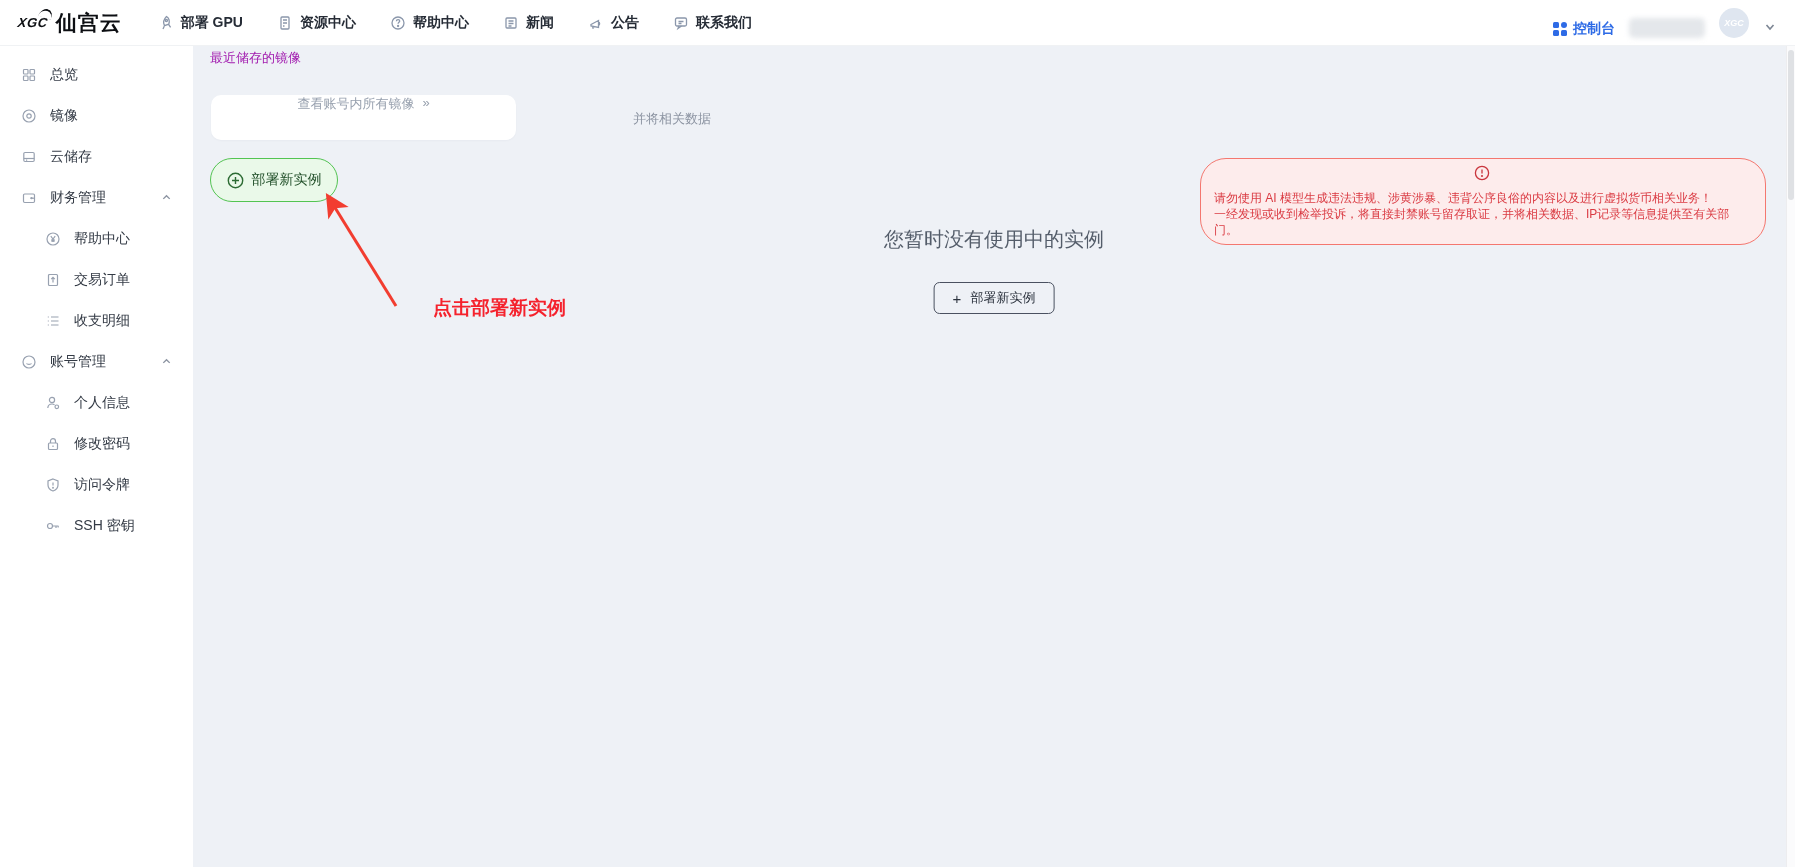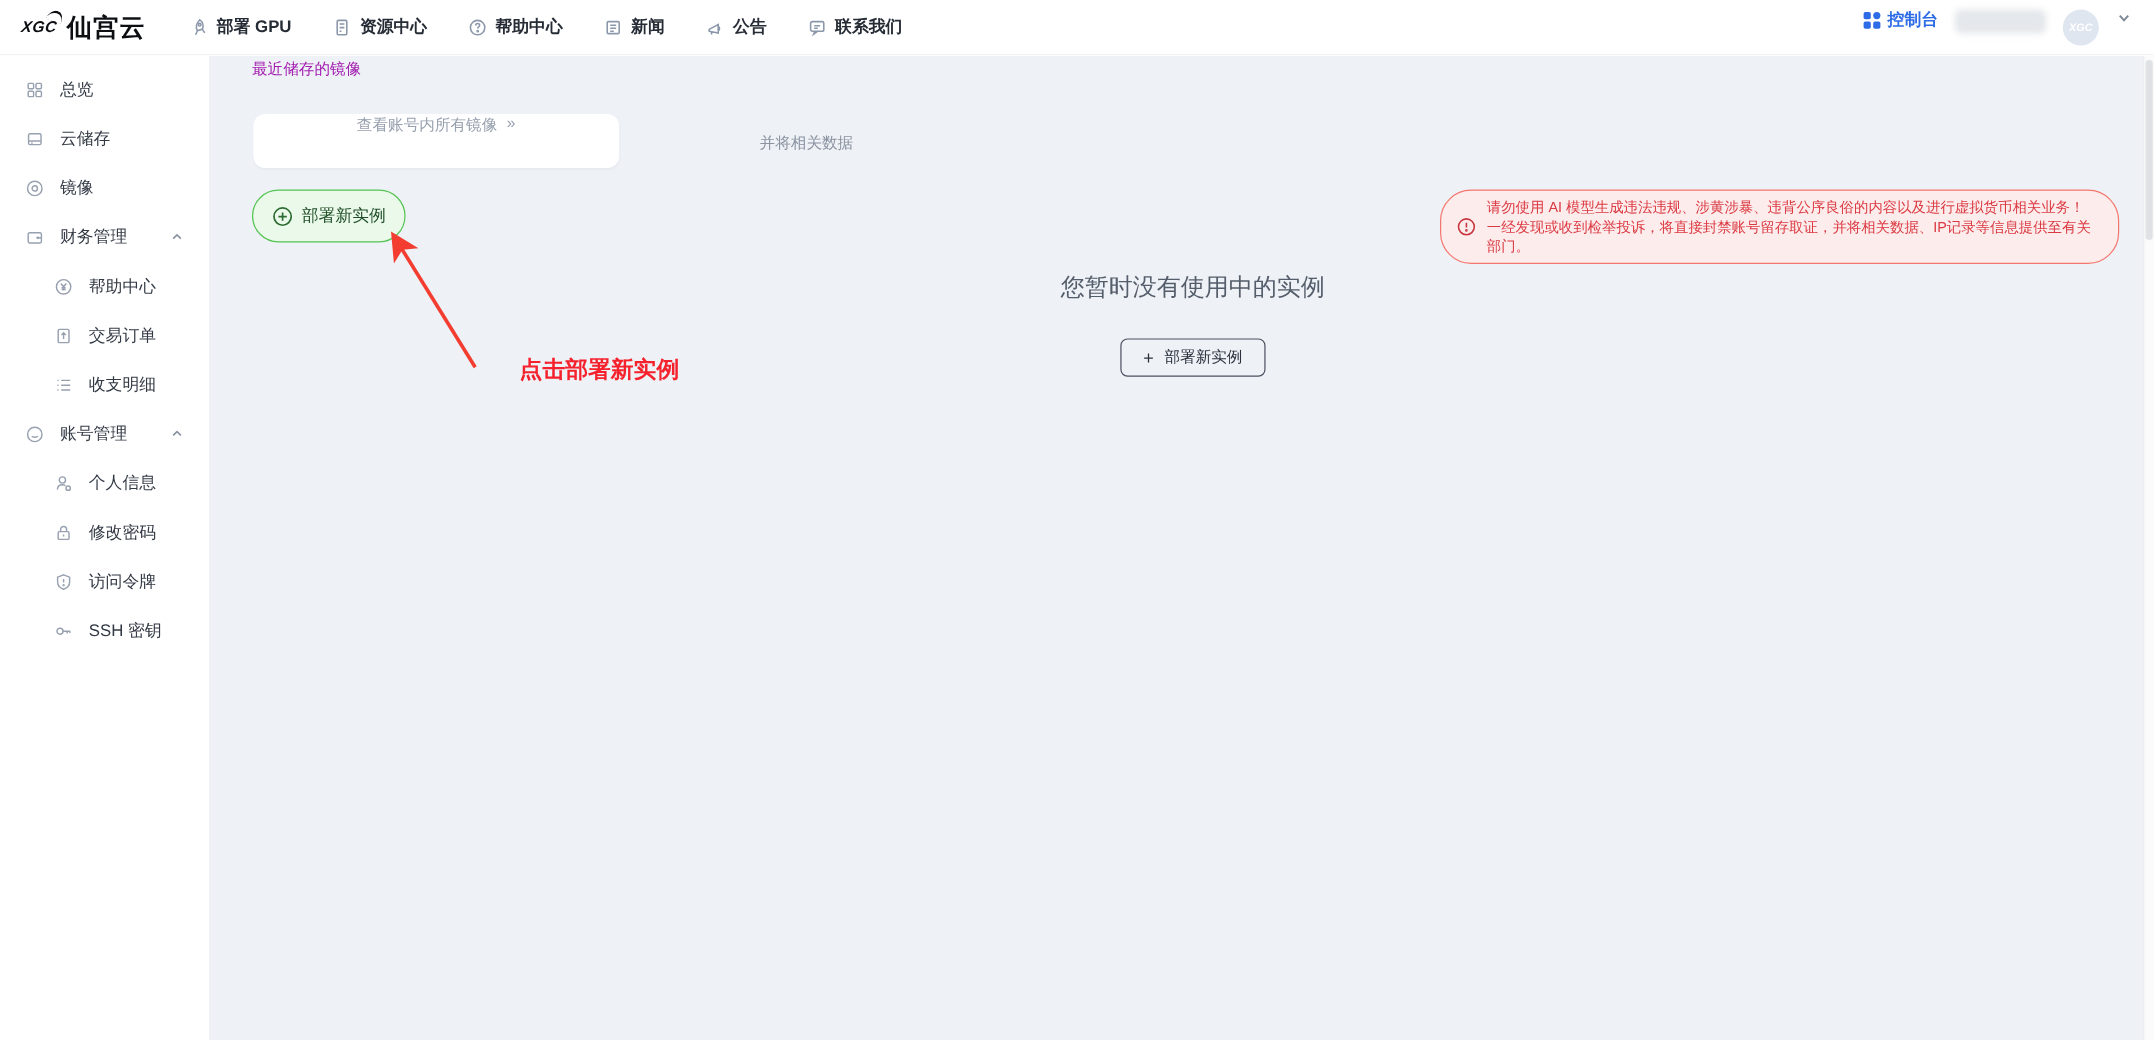--- a/index.html
+++ b/index.html
@@ -10,32 +10,32 @@
   .navbar { position:fixed; left:0; top:0; width:1795px; height:46px; background:#fff;
             display:flex; align-items:center; padding:0 18px; border-bottom:1px solid #f0f2f4; z-index:20; }
   .logo { display:flex; align-items:center; gap:8px; cursor:pointer; margin-right:36px; }
   .logo-mark { font-style:italic; font-weight:900; font-size:13px; letter-spacing:.5px; color:#0c0e12; position:relative; transform:skewX(-8deg); }
   .logo-mark::before { content:""; position:absolute; right:-4px; top:-6px; width:14px; height:7px;
                        border-top:2px solid #0c0e12; border-radius:50% 50% 0 0 / 100% 100% 0 0; transform:rotate(18deg); }
   .logo-name { font-size:21px; font-weight:900; color:#0c0e12; letter-spacing:1px; }
   .nav-items { display:flex; align-items:center; gap:34px; }
   .nav-item { display:flex; align-items:center; gap:7px; font-size:14px; font-weight:700; color:#262c36; cursor:pointer; }
   .nav-item svg { width:16px; height:16px; stroke:#8b97ab; fill:none; stroke-width:1.3; }
-  .nav-right { margin-left:auto; display:flex; align-items:flex-start; gap:14px; }
+  .nav-right { margin-left:auto; display:flex; align-items:flex-end; gap:14px; }
   .console-link { display:flex; align-items:center; gap:6px; color:#2e6be6; font-size:14px; font-weight:700; cursor:pointer; }
   .console-icon { display:grid; grid-template-columns:6px 6px; grid-template-rows:6px 6px; gap:2px; }
   .console-icon i { background:#2e6be6; border-radius:1.5px; }
   .console-icon i:nth-child(2) { border-radius:50%; }
   .user-name-blob { width:76px; height:20px; border-radius:5px; background:#e4e7eb; filter:blur(2.5px); }
   .avatar { width:30px; height:30px; border-radius:50%; background:#dfe6f0; color:#ffffff; font-size:9px; font-weight:900;
             font-style:italic; display:flex; align-items:center; justify-content:center; cursor:pointer; }
   .chev-down svg { width:14px; height:14px; stroke:#7d8694; fill:none; stroke-width:1.6; cursor:pointer; }
 
   
-  .sidebar { position:fixed; left:0; top:46px; bottom:0; width:174px; background:#fff; padding-top:8px; z-index:10; }
+  .sidebar { position:fixed; left:0; top:46px; bottom:0; width:193px; background:#fff; padding-top:8px; z-index:10; }
   .side-item { height:41px; display:flex; align-items:center; gap:13px; margin:0 7px; padding:0 14px;
                border-radius:8px; font-size:14px; color:#333a45; cursor:pointer; }
   .side-item.active { background:#f0f1f4; font-weight:400; }
   .side-item.child { padding-left:38px; }
   .side-item svg { width:16px; height:16px; stroke:#98a1b0; fill:none; stroke-width:1.2; flex:none; }
   .side-item .chev { margin-left:auto; }
   .side-item .chev svg { width:11px; height:11px; stroke:#8b93a1; stroke-width:1.5; }
 
   
   .main { position:absolute; left:193px; top:46px; width:1602px; height:821px; background:#eef1f6; }
@@ -45,21 +45,21 @@
                    cursor:pointer; box-shadow:0 1px 2px rgba(30,40,60,.03); }
   .no-private { position:absolute; left:440px; top:64px; font-size:13px; color:#8b93a1; }
 
   .deploy-btn { position:absolute; left:17px; top:112px; width:128px; height:44px; border-radius:22px;
                 background:#eaf9e9; border:1.5px solid #53c452; display:flex; align-items:center; justify-content:center;
                 gap:8px; font-size:14px; color:#1f4d27; cursor:pointer; }
   .deploy-btn svg { width:17px; height:17px; stroke:#2c6b33; fill:none; stroke-width:1.4; }
 
   .warning-box { position:absolute; right:29px; top:112px; width:566px; min-height:42px; border-radius:26px;
                  background:#fdecec; border:1px solid #f4776f; display:flex; align-items:center; gap:9px;
-                 padding:6px 16px 6px 13px; }
+                 padding:6px 16px 6px 13px;flex-direction:column; }
   .warning-box svg { width:16px; height:16px; flex:none; stroke:#c9353d; fill:none; stroke-width:1.3; }
   .warning-text { font-size:12px; line-height:16px; color:#da3a42; }
 
   .empty-title { position:absolute; left:0; top:180px; width:100%; text-align:center; font-size:20px; color:#545d6a; }
   .empty-btn { position:absolute; left:50%; top:236px; transform:translateX(-50%); height:32px; padding:0 18px;
                border:1px solid #4a5160; border-radius:6px; background:transparent; display:flex; align-items:center;
                gap:9px; font-size:13px; color:#2b323d; cursor:pointer; }
   .empty-btn .plus { font-size:15px; color:#2b323d; }
 
   .annotation { position:absolute; left:240px; top:249px; font-size:19px; font-weight:700; color:#f5222d; }
@@ -147,32 +147,32 @@
     <svg viewBox="0 0 16 16">
         <rect x="2.5" y="2.5" width="4.5" height="4.5" rx="0.8"></rect>
         <rect x="9" y="2.5" width="4.5" height="4.5" rx="0.8"></rect>
         <rect x="2.5" y="9" width="4.5" height="4.5" rx="0.8"></rect>
         <rect x="9" y="9" width="4.5" height="4.5" rx="0.8"></rect>
       </svg>
     <span>总览</span>
   </div>
   <div class="side-item">
     <svg viewBox="0 0 16 16">
+        <circle cx="8" cy="8" r="6"></circle>
+        <circle cx="8" cy="8" r="2.2"></circle>
+      </svg>
+    <span>镜像</span>
+  </div>
+  <div class="side-item">
+    <svg viewBox="0 0 16 16">
         <rect x="2.8" y="3.5" width="10.4" height="9" rx="1.2"></rect>
         <path d="M2.8 9.5 h10.4"></path>
         <path d="M5 11.2 h1.2 M5 6 h0.01"></path>
       </svg>
     <span>云储存</span>
-  </div>
-  <div class="side-item">
-    <svg viewBox="0 0 16 16">
-        <circle cx="8" cy="8" r="6"></circle>
-        <circle cx="8" cy="8" r="2.2"></circle>
-      </svg>
-    <span>镜像</span>
   </div>
   <div class="side-item">
     <svg viewBox="0 0 16 16">
         <rect x="2.5" y="4" width="11" height="8.5" rx="1.2"></rect>
         <path d="M9.5 8.2 h4"></path>
         <circle cx="10.5" cy="8.2" r="0.5"></circle>
       </svg>
     <span>财务管理</span>
     <span class="chev"><svg viewBox="0 0 12 12">
           <polyline points="2.5,7.5 6,4 9.5,7.5"></polyline>

